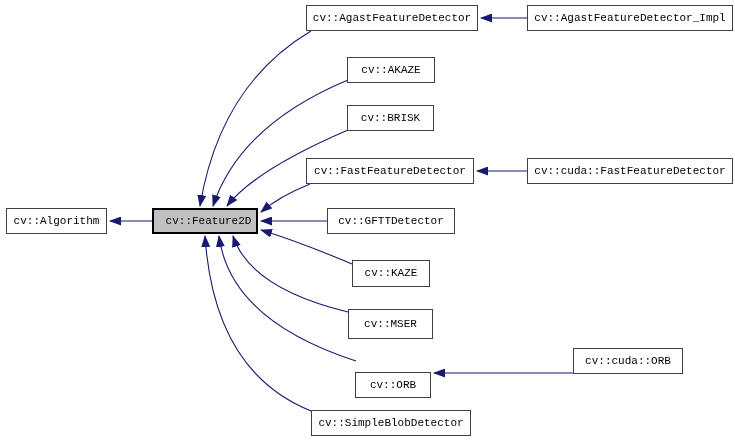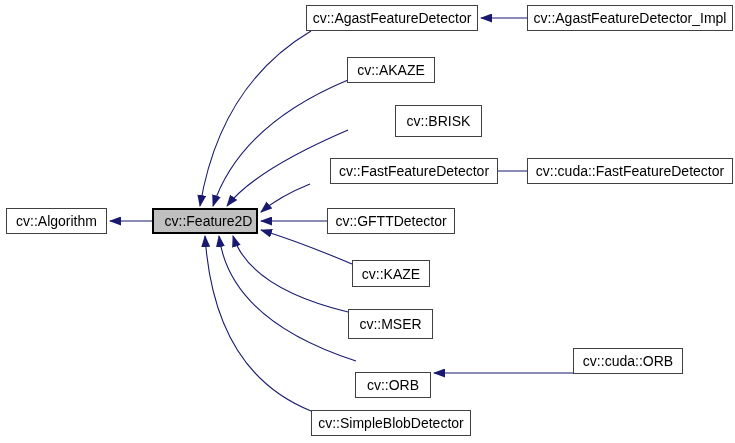--- a/index.html
+++ b/index.html
@@ -29,24 +29,25 @@
   }
   .node {
     position: absolute;
     box-sizing: border-box;
     display: flex;
     align-items: center;
     justify-content: center;
     background: var(--node-fill, #ffffff);
     border: 1px solid var(--node-border, #404040);
     color: var(--text-color, #000000);
-    font-size: 14px;
+    font-size: 11px;
     line-height: 1;
     white-space: nowrap;
     cursor: pointer;
+    font-family: Liberation Mono, monospace;
   }
   .node.highlight {
     background: var(--highlight-fill, #c0c0c0);
     border: 2px solid #000000;
     cursor: default;
   }
 </style>
 </head>
 <body>
 
@@ -71,22 +72,22 @@
         <path class="edge" d="M527,18 L481,18" marker-end="url(#arrowhead)"></path>
         <path class="edge" d="M527,171 L477,171" marker-end="url(#arrowhead)"></path>
         <path class="edge" d="M573,373 L434,373" marker-end="url(#arrowhead)"></path>
       </g>
   </svg>
   <div id="nodes">
       <div class="node" style="left: 6px; top: 208px; width: 101px; height: 26px;">cv::Algorithm</div>
       <div class="node highlight" style="left: 152px; top: 208px; width: 106px; height: 26px; padding-left: 7px;">cv::Feature2D</div>
       <div class="node" style="left: 306px; top: 5px; width: 172px; height: 26px;">cv::AgastFeatureDetector</div>
       <div class="node" style="left: 347px; top: 57px; width: 88px; height: 26px;">cv::AKAZE</div>
-      <div class="node" style="left: 347px; top: 105px; width: 87px; height: 32px; margin-left: 48px;">cv::BRISK</div>
-      <div class="node" style="left: 306px; top: 158px; width: 168px; height: 26px; margin-left: 24px;">cv::FastFeatureDetector</div>
+      <div class="node" style="left: 347px; top: 105px; width: 87px; height: 26px;">cv::BRISK</div>
+      <div class="node" style="left: 306px; top: 158px; width: 168px; height: 26px;">cv::FastFeatureDetector</div>
       <div class="node" style="left: 327px; top: 208px; width: 128px; height: 26px;">cv::GFTTDetector</div>
       <div class="node" style="left: 352px; top: 260px; width: 78px; height: 27px;">cv::KAZE</div>
       <div class="node" style="left: 348px; top: 309px; width: 85px; height: 30px;">cv::MSER</div>
       <div class="node" style="left: 355px; top: 372px; width: 76px; height: 26px;">cv::ORB</div>
       <div class="node" style="left: 311px; top: 410px; width: 160px; height: 26px;">cv::SimpleBlobDetector</div>
       <div class="node" style="left: 527px; top: 5px; width: 206px; height: 26px;">cv::AgastFeatureDetector_Impl</div>
       <div class="node" style="left: 527px; top: 158px; width: 206px; height: 26px;">cv::cuda::FastFeatureDetector</div>
       <div class="node" style="left: 573px; top: 348px; width: 110px; height: 26px;">cv::cuda::ORB</div>
     </div>
 </div>

